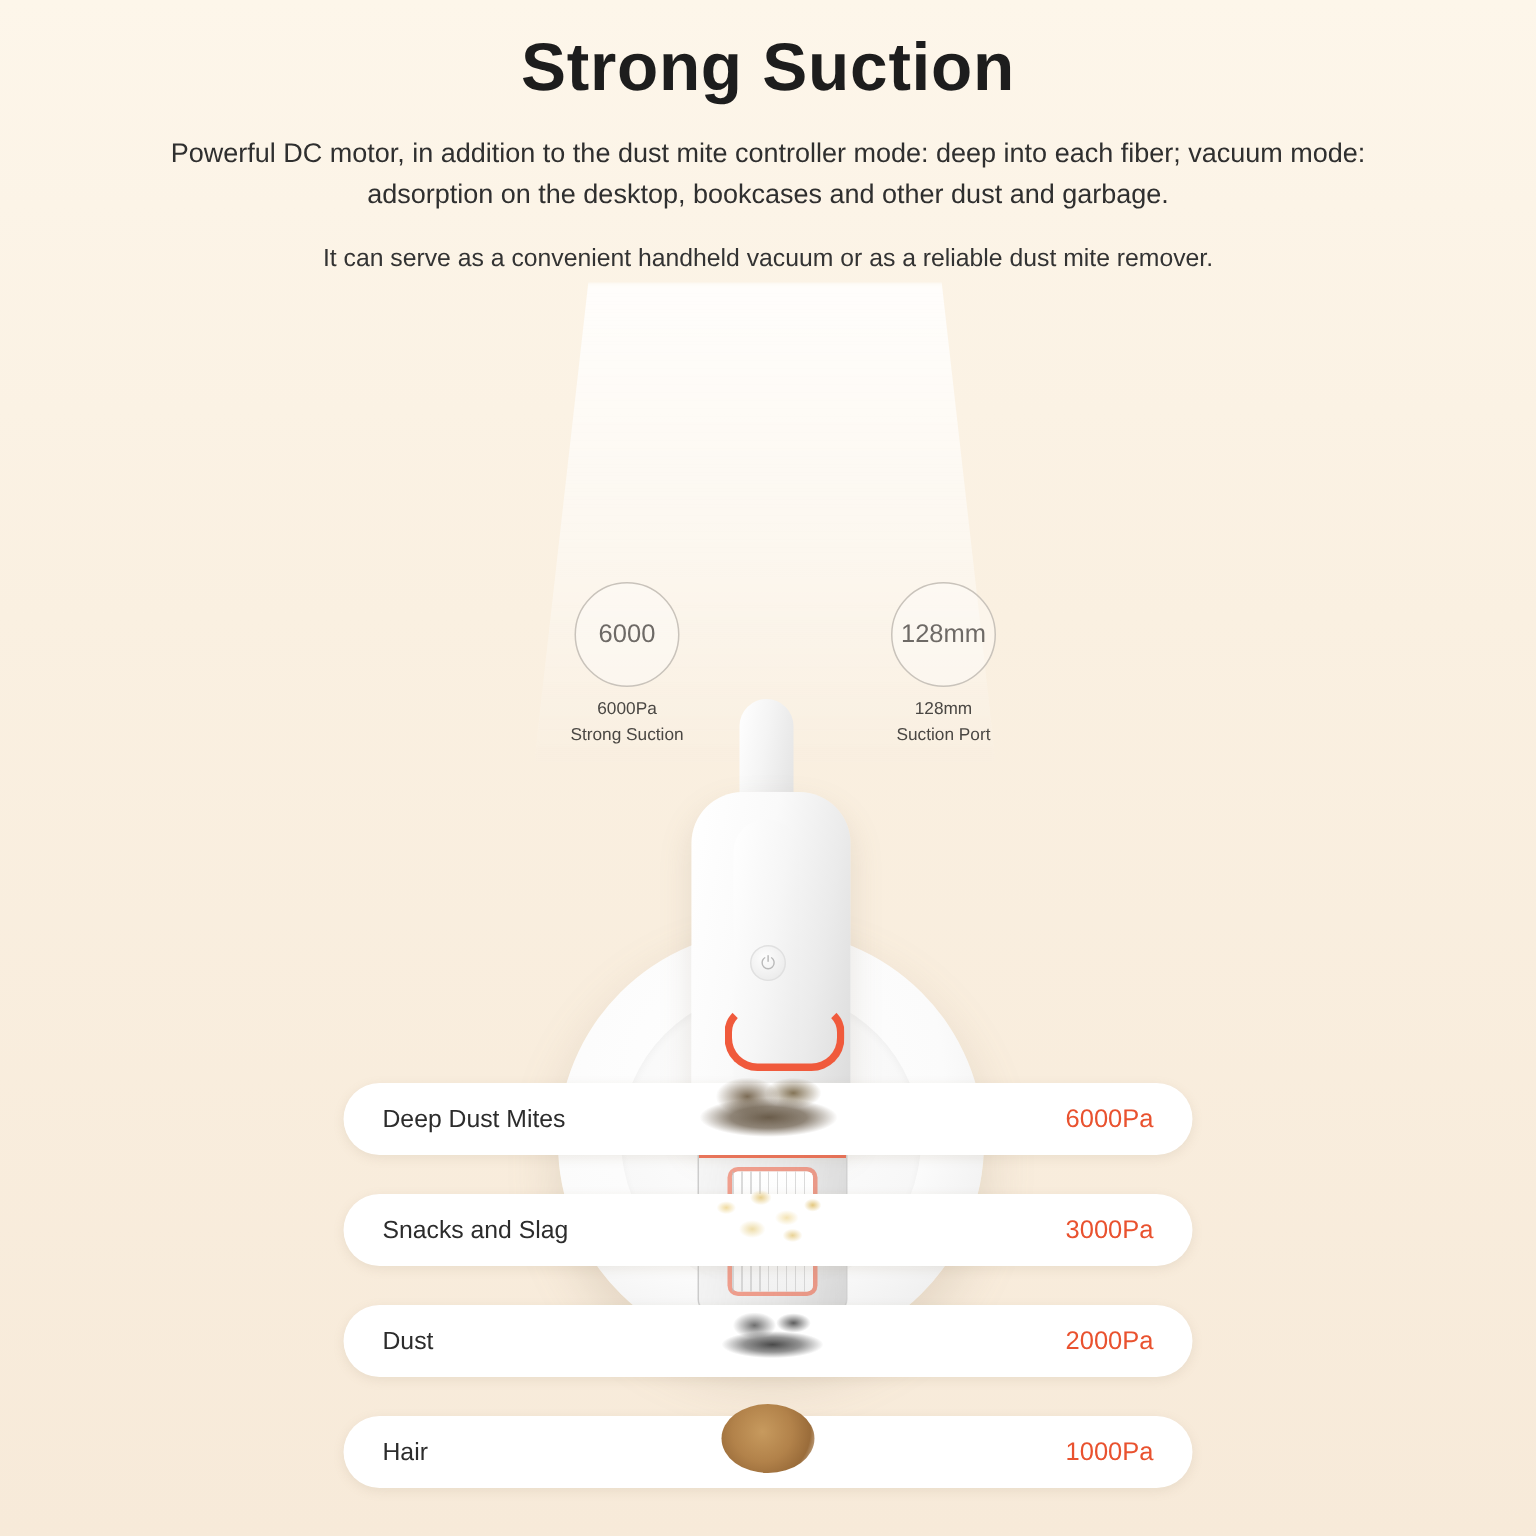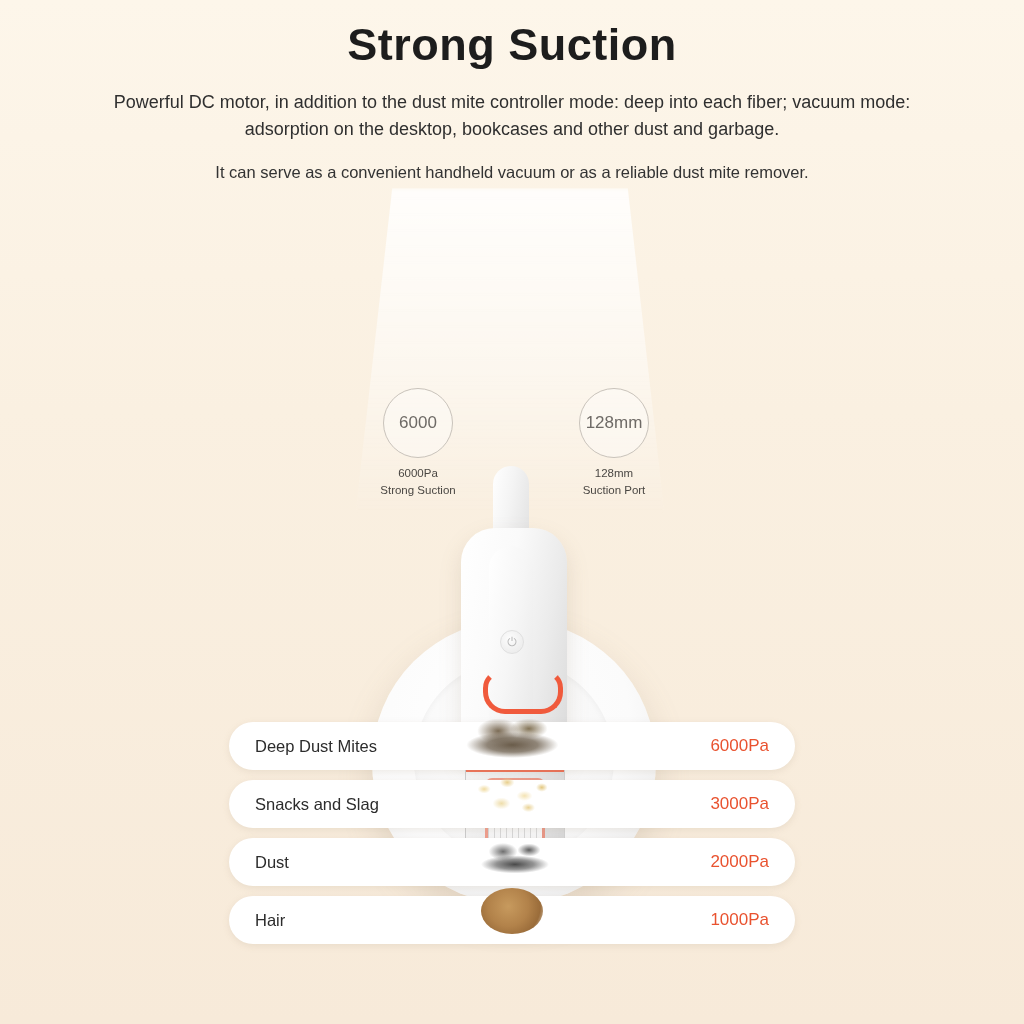--- a/index.html
+++ b/index.html
@@ -91,21 +91,21 @@
     color: #6e6a66;
     background: rgba(255,255,255,0.35);
   }
   .callout .cap {
     margin-top: 7px;
     font-size: 11.5px;
     line-height: 1.45;
     color: #4a4743;
   }
   #callout-suction { left: 348px; top: 200px; }
-  #callout-port { left: 544px; top: 200px; }
+  #callout-port { left: 559px; top: 200px; }
 
   
   .plate {
     position: absolute;
     left: 372px;
     top: 432px;
     width: 284px;
     height: 284px;
     border-radius: 50%;
     background: radial-gradient(circle at 42% 34%, #ffffff 0%, #fbfbfb 55%, #ececec 85%, #dcdcdc 100%);
@@ -241,21 +241,21 @@
 
   
   .rows {
     position: absolute;
     left: 0;
     top: 722px;
     width: 1024px;
   }
   .row {
     position: relative;
-    margin: 0 auto 10px auto;
+    margin: 0 auto 26px auto;
     width: 566px;
     height: 48px;
     background: #ffffff;
     border-radius: 26px;
     box-shadow: 0 2px 7px rgba(160,140,120,0.16);
     display: flex;
     align-items: center;
     justify-content: space-between;
     padding: 0 26px;
     box-sizing: border-box;

